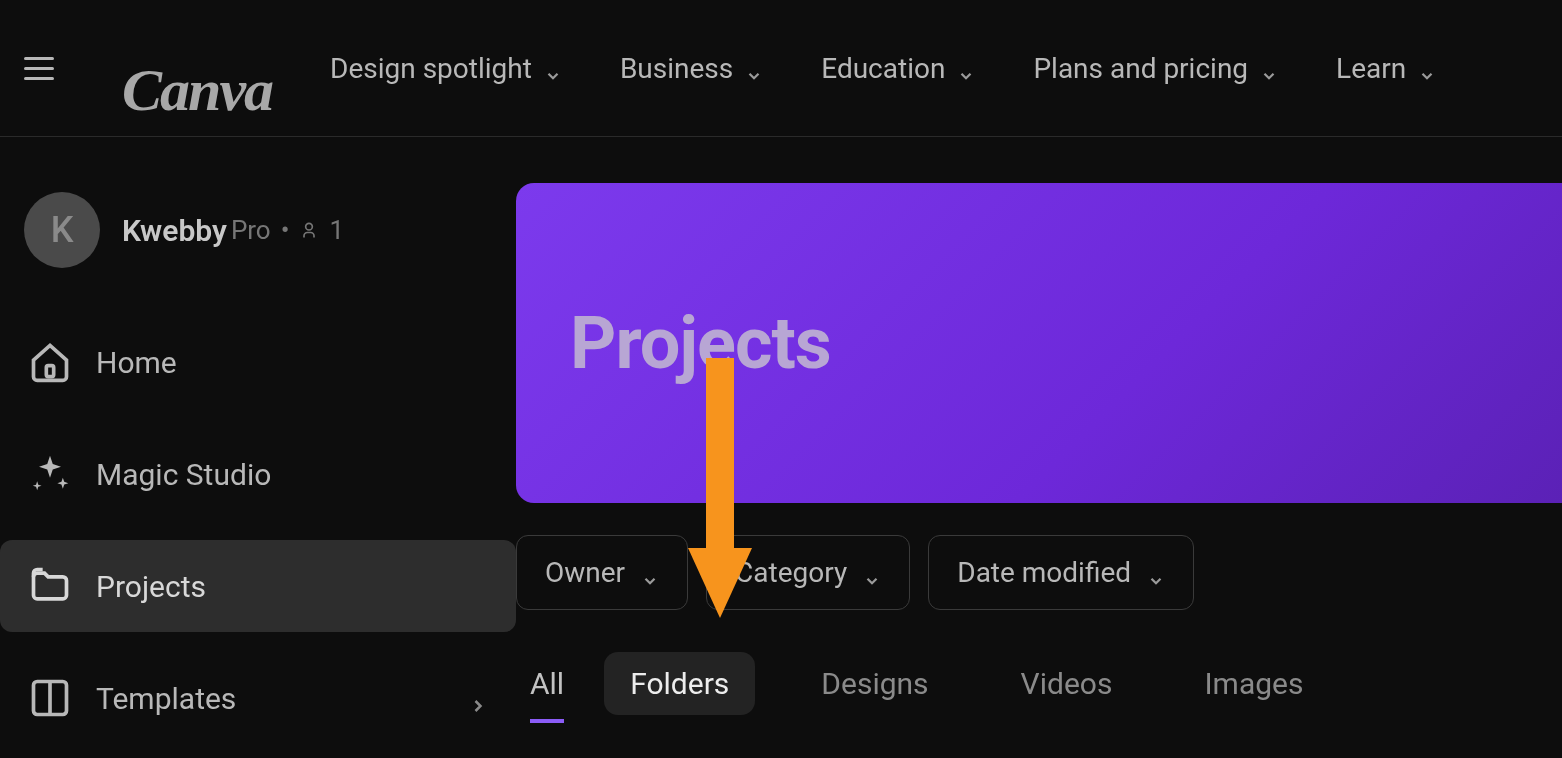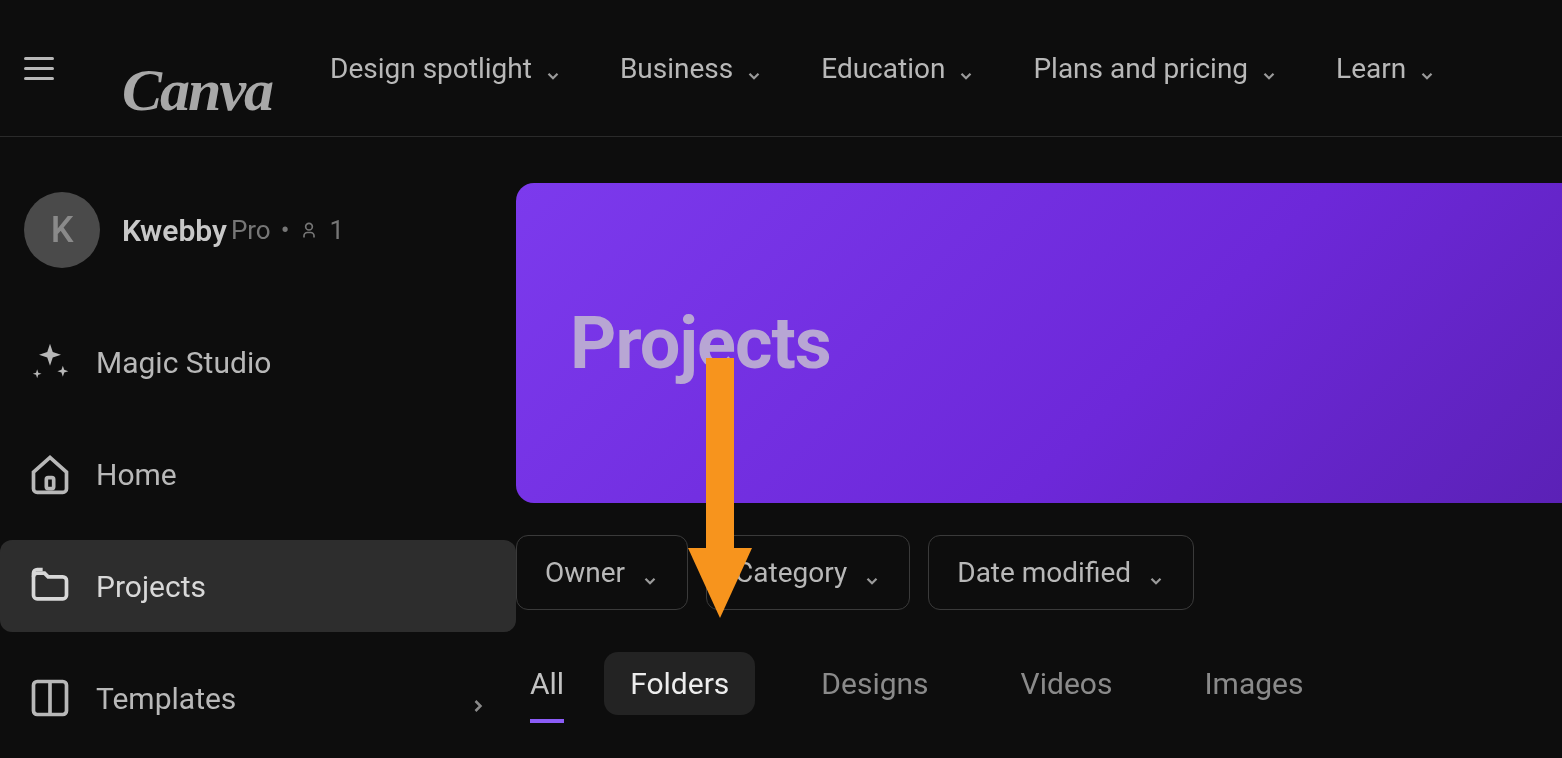--- a/index.html
+++ b/index.html
@@ -302,36 +302,36 @@
               <circle cx="12" cy="8" r="4"></circle>
               <path d="M6 21v-2a4 4 0 0 1 4-4h4a4 4 0 0 1 4 4v2"></path>
             </svg>
           <span>1</span>
         </div>
       </div>
     </div>
     <nav class="nav-list">
       <div class="nav-item">
         <span class="nav-icon">
+          <svg viewBox="0 0 24 24" fill="none" stroke="#b8b8b8" stroke-width="2">
+              <path d="M3 11l9-8 9 8v9a2 2 0 0 1-2 2H5a2 2 0 0 1-2-2z"></path>
+              <rect x="10" y="14" width="4" height="6" rx="1"></rect>
+            </svg>
+        </span>
+        <span class="nav-label">Home</span>
+      </div>
+      <div class="nav-item">
+        <span class="nav-icon">
           <svg viewBox="0 0 24 24" fill="#b8b8b8">
               <path d="M12 2l1.5 4.5L18 8l-4.5 1.5L12 14l-1.5-4.5L6 8l4.5-1.5z"></path>
               <path d="M19 14l.75 2.25L22 17l-2.25.75L19 20l-.75-2.25L16 17l2.25-.75z"></path>
               <path d="M5 16l.6 1.8L7.4 18.4l-1.8.6L5 20.8l-.6-1.8L2.6 18.4l1.8-.6z"></path>
             </svg>
         </span>
         <span class="nav-label">Magic Studio</span>
-      </div>
-      <div class="nav-item">
-        <span class="nav-icon">
-          <svg viewBox="0 0 24 24" fill="none" stroke="#b8b8b8" stroke-width="2">
-              <path d="M3 11l9-8 9 8v9a2 2 0 0 1-2 2H5a2 2 0 0 1-2-2z"></path>
-              <rect x="10" y="14" width="4" height="6" rx="1"></rect>
-            </svg>
-        </span>
-        <span class="nav-label">Home</span>
       </div>
       <div class="nav-item active">
         <span class="nav-icon">
           <svg viewBox="0 0 24 24" fill="none" stroke="#d8d8d8" stroke-width="2">
               <path d="M3 7a2 2 0 0 1 2-2h4l2 2h8a2 2 0 0 1 2 2v8a2 2 0 0 1-2 2H5a2 2 0 0 1-2-2z"></path>
               <path d="M3 7V5a2 2 0 0 1 2-2h3"></path>
             </svg>
         </span>
         <span class="nav-label">Projects</span>
       </div>

